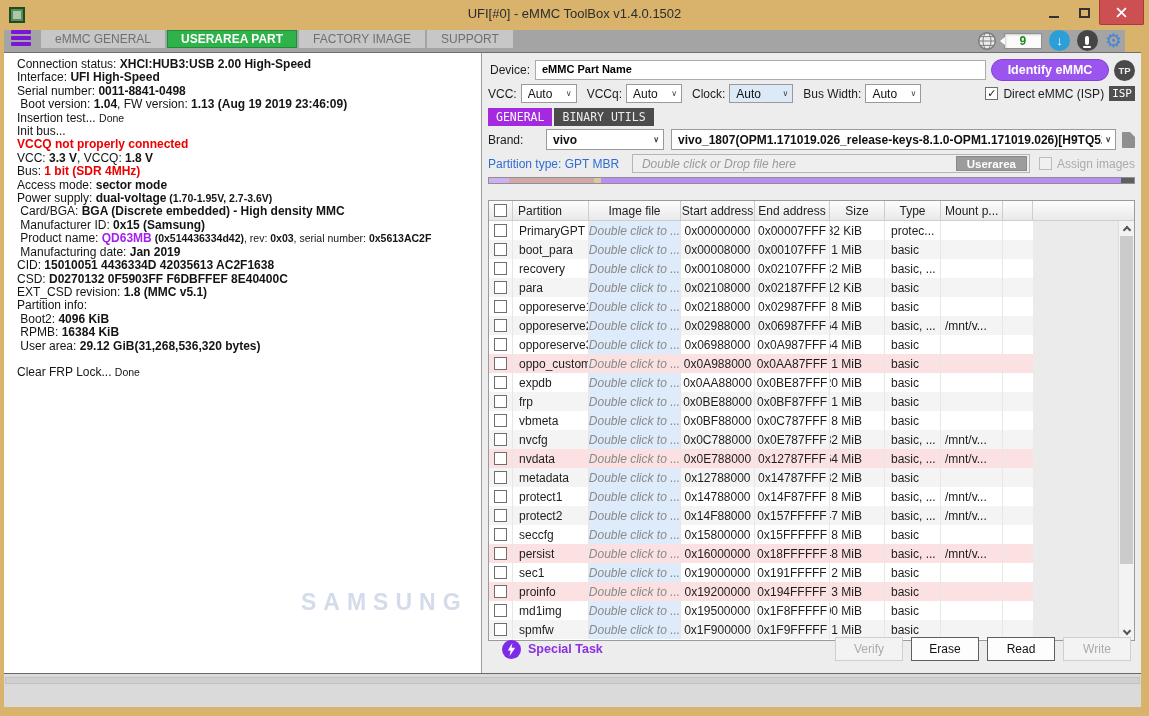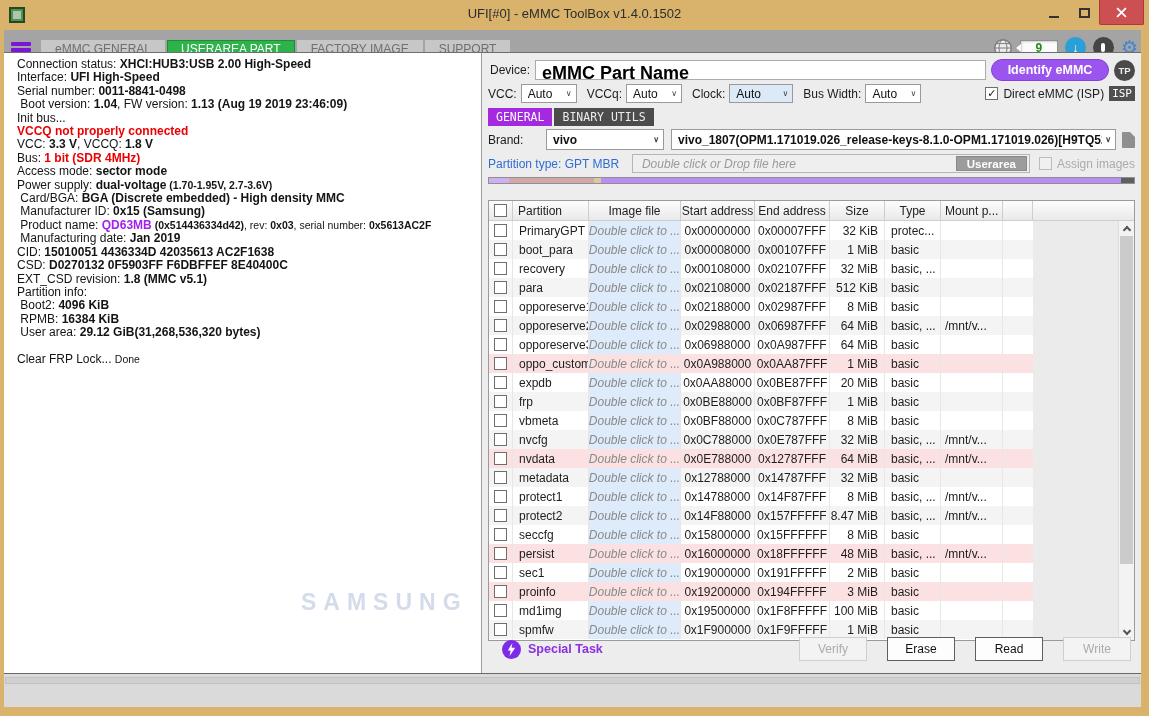--- a/index.html
+++ b/index.html
@@ -11,25 +11,25 @@
   .app-icon{position:absolute;left:9px;top:7px;width:16px;height:16px;background:#a9c9a9;border:2px solid #1d4d1d;box-shadow:inset 0 0 0 2px #5d8a5d}
   .title{position:absolute;left:0;right:0;top:6px;text-align:center;font-size:13px;color:#2d2d2d}
   .win-controls{position:absolute;top:0;right:5px;display:flex;height:25px}
   .win-btn{display:flex;align-items:center;justify-content:center;cursor:pointer}
   .win-btn.min,.win-btn.max{width:30px}
   .glyph-min{width:10px;height:2px;background:#333;margin-top:9px}
   .glyph-max{width:11px;height:10px;border:2px solid #333;background:transparent}
   .win-btn.close{width:45px;background:#cc5052;border:1px solid #a93a3d;border-top:none;border-radius:0 0 2px 2px}
 
   
-  .tabbar{position:absolute;top:30px;left:4px;right:8px;height:28px;background:#a4a4a4;display:flex;align-items:flex-end}
+  .tabbar{position:absolute;top:30px;left:4px;right:24px;height:28px;background:#a4a4a4;display:flex;align-items:flex-start}
   .hamburger{width:20px;height:16px;margin:0 10px 0 7px;display:flex;flex-direction:column;justify-content:space-between;cursor:pointer}
   .hamburger i{display:block;height:4px;background:#7b16d9;border-radius:1px}
   .tab{height:18px;padding:0 14px;display:flex;align-items:center;background:#c7c7c7;color:#6f6f6f;font-size:12px;margin-right:2px;cursor:pointer;white-space:nowrap}
-  .tab.active{background:#2eb24a;color:#fff;font-weight:normal;box-shadow:inset 0 0 0 1px #1f8c39}
+  .tab.active{background:#2eb24a;color:#fff;font-weight:bold;box-shadow:inset 0 0 0 1px #1f8c39}
   .toolbar{margin-left:auto;display:flex;align-items:center;gap:7px;margin-right:3px}
   .counter{width:38px;height:16px;background:#fbfbfb;border:1px solid #8f8f8f;box-shadow:inset 1px 1px 2px #cfcfcf;color:#1d8a1d;font-weight:bold;font-size:12px;display:flex;align-items:center;justify-content:center;position:relative}
   .counter::before{content:"";position:absolute;left:-5px;top:3px;border-right:5px solid #fbfbfb;border-top:4px solid transparent;border-bottom:4px solid transparent}
   .round{width:21px;height:21px;border-radius:50%;display:flex;align-items:center;justify-content:center;cursor:pointer}
   .round.blue{background:#2a9fd8;color:#fff;font-size:13px;font-weight:bold}
   .round.dark{background:#454545}
   .pin{width:4px;height:9px;background:#fff;border-radius:2px;position:relative}
   .pin::after{content:"";position:absolute;left:-2px;top:10px;width:8px;height:2px;background:#fff;border-radius:1px}
   .gear{font-size:19px;color:#4585d2;line-height:1;cursor:pointer}
 
@@ -44,21 +44,21 @@
   .smb{font-size:10.5px;font-weight:bold}
   .pb{color:#a21ff0;font-weight:bold}
   .watermark{position:absolute;left:297px;top:536px;font-size:23px;font-weight:bold;letter-spacing:7px;color:#d4dbea}
 
   .right-panel{flex:1;background:#ededed;display:flex;flex-direction:column;padding:6px 6px 0 6px;overflow:hidden}
   .row{display:flex;align-items:center}
   .lbl{font-size:12px;color:#1c1c1c;white-space:nowrap}
 
   .device-row{height:22px;gap:5px}
   .device-lbl{width:42px;text-align:right}
-  .device-input{flex:1;height:20px;font-weight:bold;font-size:18px;padding:2px 6px;background:#fff;border:1px solid #ababab;white-space:nowrap;overflow:hidden}
+  .device-input{flex:1;height:20px;font-weight:bold;font-size:11px;padding:2px 6px;background:#fff;border:1px solid #ababab;white-space:nowrap;overflow:hidden}
   .btn-identify{width:118px;height:22px;background:#9a55ef;border:1px solid #8440d8;border-radius:11px;color:#fff;font-weight:bold;font-size:12.5px;display:flex;align-items:center;justify-content:center;cursor:pointer}
   .tp-badge{width:21px;height:21px;border-radius:50%;background:#4a4a4a;color:#ececec;font-size:9.5px;font-weight:bold;display:flex;align-items:center;justify-content:center}
 
   .settings-row{margin-top:3px;height:21px;font-size:12px}
   .sel{height:19px;background:#fff;border:1px solid #9a9a9a;display:flex;align-items:center;padding:0 4px 0 6px;font-size:12px;color:#111;margin:0 10px 0 4px;width:56px;justify-content:space-between;cursor:pointer;white-space:nowrap}
   .sel .arr{font-size:8px;color:#444;flex:none;margin-left:3px}
   .sel.lightblue{background:#dce9f7;width:64px}
   .checkbox{width:13px;height:13px;background:#fff;border:1px solid #6e6e6e;display:flex;align-items:center;justify-content:center;font-size:11px;color:#111;line-height:1;cursor:pointer;flex:none}
   .checkbox.disabled{border-color:#bcbcbc;background:#f0f0f0}
   .direct-lbl{margin:0 5px 0 5px;color:#1c1c1c}
@@ -104,34 +104,34 @@
   .rows{width:544px;overflow:hidden}
   .trow{display:flex;height:19px;background:#fff;font-size:12px;color:#1d1d1d;align-items:stretch}
   .trow.alt{background:#f4f4f4}
   .trow.pink{background:#fbe1e1}
   .td{display:flex;align-items:center;border-right:1px solid #e7e7e7;overflow:hidden;white-space:nowrap}
   .td.cb{width:24px;justify-content:center}
   .td.c-name{padding-left:6px}
   .td.c-img{justify-content:center;color:#8a8a8a;font-style:italic}
   .td.c-img.blue{background:#ddebfa}
   .td.c-start,.td.c-end{justify-content:center}
-  .td.c-size{justify-content:flex-end;padding-right:6px}
+  .td.c-size{justify-content:flex-end;padding-right:22px}
   .td.c-type{padding-left:6px}
   .td.c-mount{padding-left:4px}
   .td.c-extra{border-right:none}
   .void{flex:1;background:#ebebeb}
   .vscroll{width:16px;background:#f3f3f3;border-left:1px solid #dedede;display:flex;flex-direction:column;align-items:center;flex:none}
   .sb-btn{width:15px;height:15px;display:flex;align-items:center;justify-content:center;cursor:pointer;flex:none}
   .chev{width:6px;height:6px;border-left:2px solid #555;border-top:2px solid #555;transform:rotate(45deg);margin-top:3px}
   .chev.down{transform:rotate(225deg);margin-top:-3px}
   .sb-thumb{width:13px;height:328px;background:#cbcbcb;flex:none;cursor:pointer}
   .sb-track{flex:1}
 
   
-  .actions{height:32px;display:flex;align-items:center;padding:0 4px 16px 14px;gap:20px;flex:none}
+  .actions{height:32px;display:flex;align-items:center;padding:0 4px 16px 14px;gap:8px;flex:none}
   .stask{display:flex;align-items:center;gap:7px;cursor:pointer}
   .stask-icon{width:19px;height:19px;border-radius:50%;background:#7d2be8;display:flex;align-items:center;justify-content:center}
   .stask-lbl{color:#8b2fe2;font-weight:bold;font-size:12.5px}
   .btn{width:68px;height:24px;display:flex;align-items:center;justify-content:center;font-size:12px;background:#fdfdfd;border:1px solid #5f5f5f;color:#111;cursor:pointer}
   .btn.disabled{background:#f3f3f3;border-color:#cfcfcf;color:#ababab}
 
   
   .statusbar{position:absolute;left:4px;right:8px;top:673px;height:34px;background:#dadada;border-top:1px solid #686868}
   .status-inner{margin:3px 1px 0 1px;height:7px;background:#d0d0d0;border:1px solid #c2c2c2}
 </style>
@@ -186,20 +186,21 @@
   </div>
 
   <div class="content">
 
     <div class="left-panel">
       <div class="log">
           <div class="log-line"><span>Connection status: </span><span class="b">XHCI:HUB3:USB 2.00 High-Speed</span></div>
           <div class="log-line"><span>Interface: </span><span class="b">UFI High-Speed</span></div>
           <div class="log-line"><span>Serial number: </span><span class="b">0011-8841-0498</span></div>
           <div class="log-line"><span> Boot version: </span><span class="b">1.04</span><span>, FW version: </span><span class="b">1.13 (Aug 19 2019 23:46:09)</span></div>
+          <div class="log-line"><span>Insertion test... </span><span class="sm">Done</span></div>
           <div class="log-line"><span>Init bus...</span></div>
           <div class="log-line"><span class="rb">VCCQ not properly connected</span></div>
           <div class="log-line"><span>VCC: </span><span class="b">3.3 V</span><span>, VCCQ: </span><span class="b">1.8 V</span></div>
           <div class="log-line"><span>Bus: </span><span class="rb">1 bit (SDR 4MHz)</span></div>
           <div class="log-line"><span>Access mode: </span><span class="b">sector mode</span></div>
           <div class="log-line"><span>Power supply: </span><span class="b">dual-voltage</span><span class="smb"> (1.70-1.95V, 2.7-3.6V)</span></div>
           <div class="log-line"><span> Card/BGA: </span><span class="b">BGA (Discrete embedded) - High density MMC</span></div>
           <div class="log-line"><span> Manufacturer ID: </span><span class="b">0x15 (Samsung)</span></div>
           <div class="log-line"><span> Product name: </span><span class="pb">QD63MB</span><span class="smb"> (0x514436334d42)</span><span class="sm">, rev: </span><span class="smb">0x03</span><span class="sm">, serial number: </span><span class="smb">0x5613AC2F</span></div>
           <div class="log-line"><span> Manufacturing date: </span><span class="b">Jan 2019</span></div>

